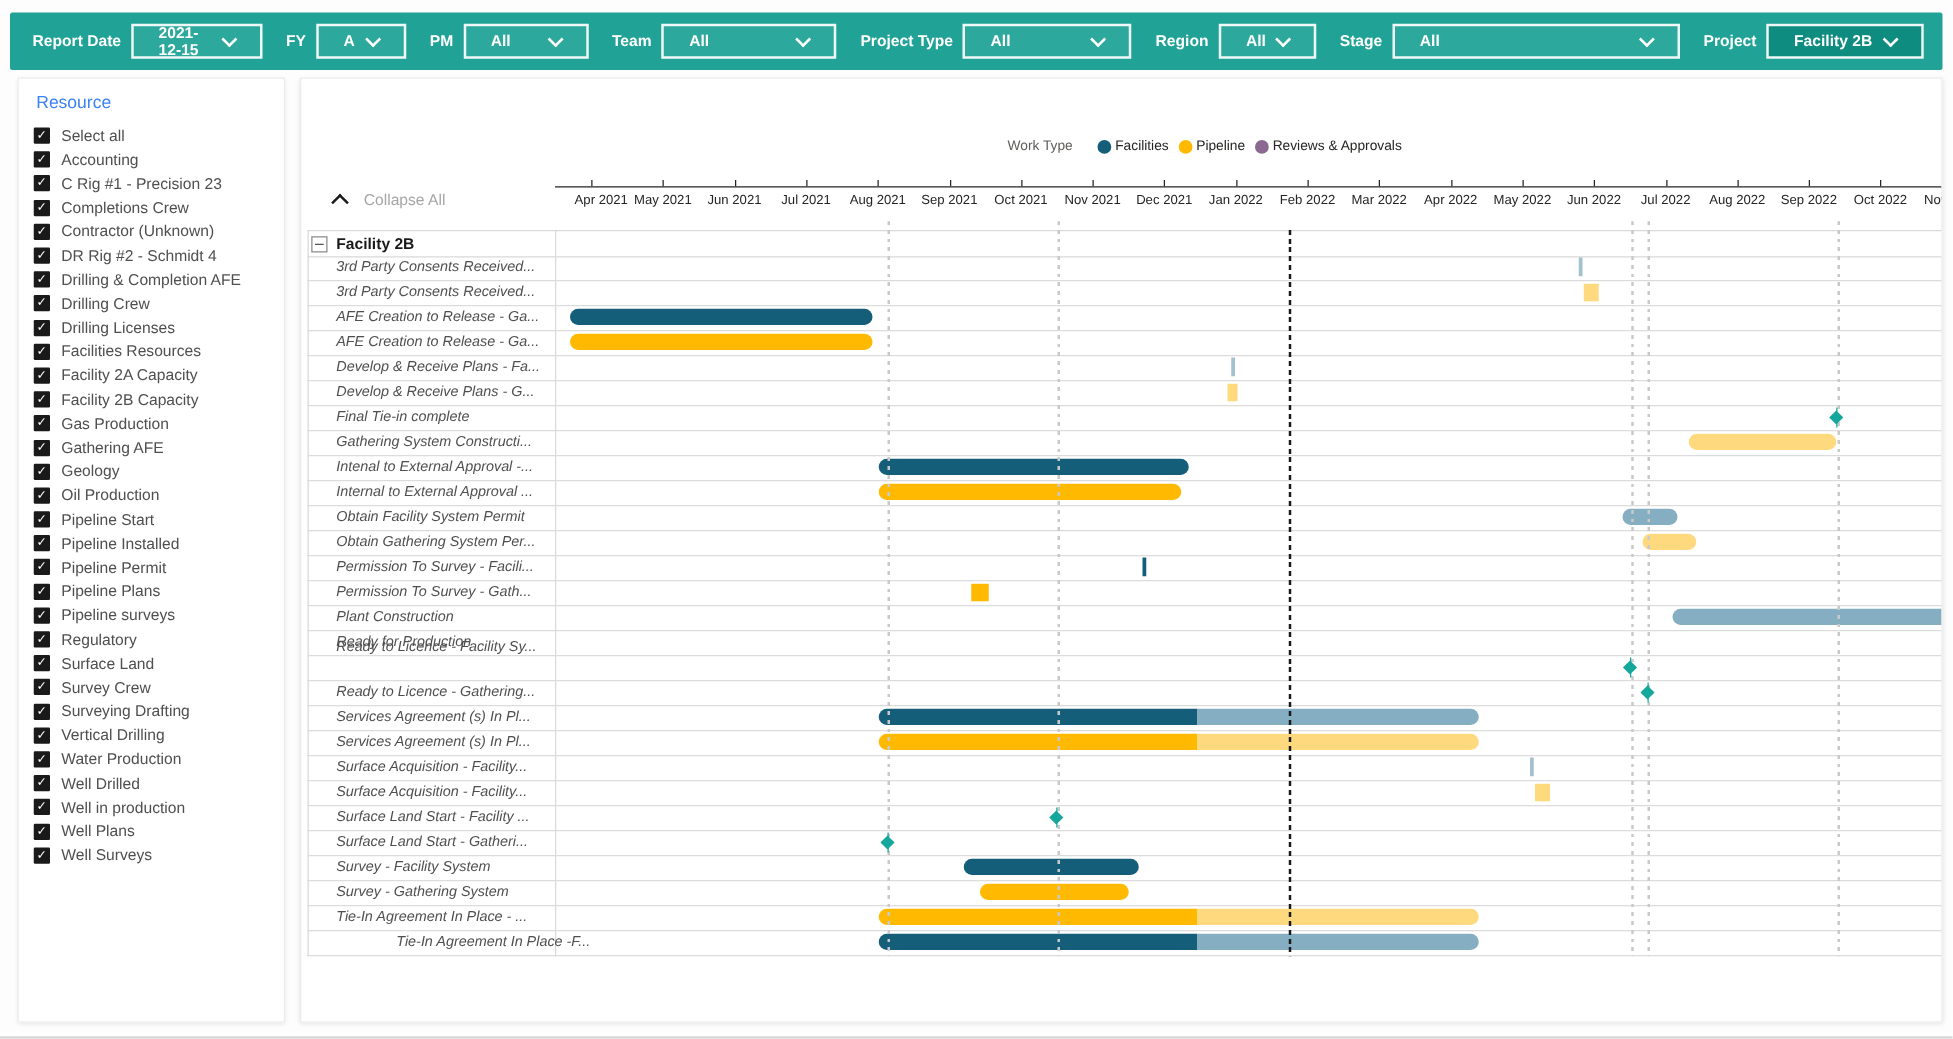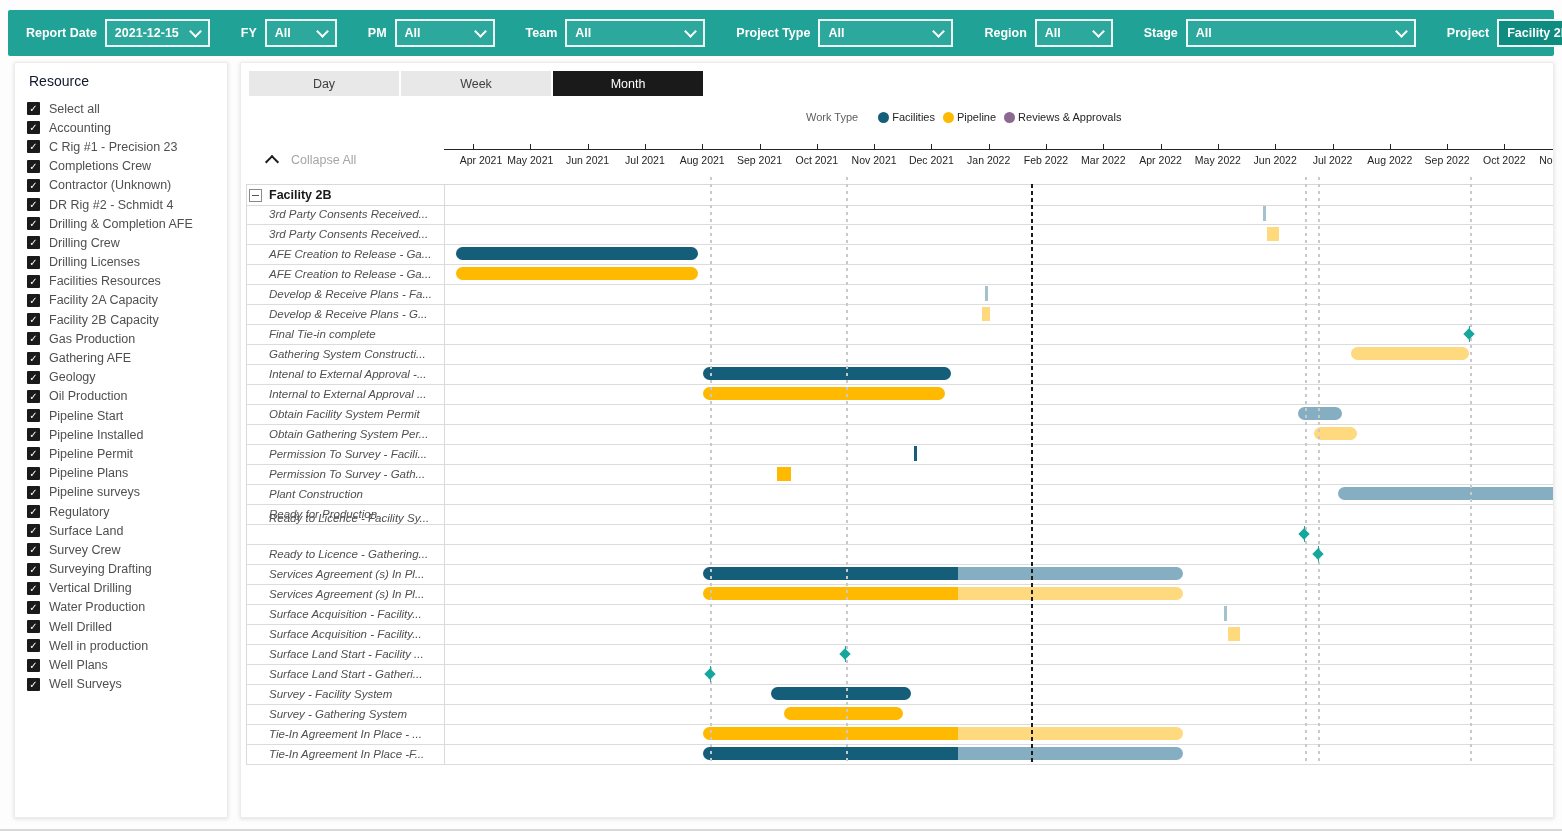--- a/index.html
+++ b/index.html
@@ -1,25 +1,25 @@
 <!DOCTYPE html>
 <html><head>
 <meta charset="utf-8">
 <style>
   html,body{margin:0;padding:0;background:#fdfdfd;}
   body{width:1562px;height:831px;position:relative;font-family:"Liberation Sans",sans-serif;overflow:hidden;border-bottom:2px solid #d8d8d8;box-sizing:border-box;}
   .topbar{position:absolute;left:8px;top:10px;width:1546px;height:46px;background:#20A396;border-radius:2px;display:flex;align-items:center;padding:0 18px;box-sizing:border-box;}
-  .filter{display:flex;align-items:center;margin-right:31px;}
+  .filter{display:flex;align-items:center;margin-right:19px;}
   .filter-label{color:#fff;font-weight:bold;font-size:12.5px;margin-right:8px;white-space:nowrap;}
-  .filter-select{height:28px;border:2px solid #eef8f6;display:flex;align-items:center;justify-content:space-between;padding:0 8px;color:#fff;font-weight:bold;font-size:12.5px;background:rgba(255,255,255,0.06);box-sizing:border-box;cursor:pointer;}
+  .filter-select{height:28px;border:2px solid #eef8f6;display:flex;align-items:center;justify-content:space-between;padding:0 20px;color:#fff;font-weight:bold;font-size:12.5px;background:rgba(255,255,255,0.06);box-sizing:border-box;cursor:pointer;}
   .filter-select.dark{background:#0E8C80;}
   .chev-down{width:7px;height:7px;border-right:2px solid #fff;border-bottom:2px solid #fff;transform:rotate(45deg);margin-top:-4px;margin-left:10px;flex:0 0 auto;}
   .card{position:absolute;background:#fff;border:1px solid #ececec;box-shadow:0 1px 4px rgba(0,0,0,.12);box-sizing:border-box;}
   .resource-card{left:14px;top:62px;width:214px;height:756px;padding:8px 0 0 12px;}
-  .res-title{font-size:14px;color:#0f172a;margin:2px 0 10px 2px;}
+  .res-title{font-size:14px;color:#3b82f6;margin:2px 0 10px 2px;}
   .res-item{display:flex;align-items:center;height:19.2px;font-size:12.5px;color:#4f4f4f;cursor:pointer;}
   .checkbox{width:13px;height:13px;background:#1a1a1a;color:#fff;font-size:10px;line-height:13px;text-align:center;margin-right:9px;border-radius:1px;flex:0 0 auto;}
   .main-card{left:240px;top:62px;width:1314px;height:756px;overflow:hidden;}
   .toggle{position:absolute;top:8px;left:8px;display:flex;gap:2px;}
   .toggle-btn{width:150px;height:25px;background:#e8e8e8;color:#404040;font-size:12.5px;display:flex;align-items:center;justify-content:center;cursor:pointer;}
   .toggle-btn.active{background:#1a1a1a;color:#fff;}
   .legend{position:absolute;top:48px;left:565px;display:flex;align-items:center;font-size:11px;white-space:nowrap;}
   .legend-title{color:#605e5c;margin-right:20px;}
   .legend-item{display:flex;align-items:center;margin-right:8px;color:#252423;}
   .legend-dot{width:11px;height:11px;border-radius:50%;margin-right:3px;flex:0 0 auto;}
@@ -232,25 +232,20 @@
         <div>Well Plans</div>
       </div>
       <div class="res-item">
         <div class="checkbox">✓</div>
         <div>Well Surveys</div>
       </div>
     </div>
 </div>
 
 <div class="card main-card" id="main-card">
-  <div class="toggle" id="view-toggle">
-      <div class="toggle-btn">Day</div>
-      <div class="toggle-btn">Week</div>
-      <div class="toggle-btn active">Month</div>
-    </div>
   <div class="legend">
     <span class="legend-title">Work Type</span>
     <span id="legend-items" style="display:flex;align-items:center;">
         <div class="legend-item">
           <div class="legend-dot" style="background: rgb(20, 94, 122);"></div>
           <div>Facilities</div>
         </div>
         <div class="legend-item">
           <div class="legend-dot" style="background: rgb(255, 185, 0);"></div>
           <div>Pipeline</div>
@@ -395,21 +390,21 @@
       <div class="task-label" style="top: 621px;">Survey - Facility System</div>
       <div class="row-line" style="top: 641px;"></div>
       <div class="bar" style="left: 530px; width: 140px; top: 624px; background: rgb(20, 94, 122);"></div>
       <div class="task-label" style="top: 641px;">Survey - Gathering System</div>
       <div class="row-line" style="top: 661px;"></div>
       <div class="bar" style="left: 543px; width: 119px; top: 644px; background: rgb(255, 185, 0);"></div>
       <div class="task-label" style="top: 661px;">Tie-In Agreement In Place - ...</div>
       <div class="row-line" style="top: 681px;"></div>
       <div class="bar segleft" style="left: 462px; width: 255px; top: 664px; background: rgb(255, 185, 0);"></div>
       <div class="bar segright" style="left: 717px; width: 225px; top: 664px; background: rgb(255, 217, 126);"></div>
-      <div class="task-label" style="top: 681px;">Tie-In Agreement In Place -F...</div>
+      <div class="task-label" style="top: 681px; margin-left: 48px;">Tie-In Agreement In Place -F...</div>
       <div class="row-line" style="top: 701px;"></div>
       <div class="bar segleft" style="left: 462px; width: 255px; top: 684px; background: rgb(20, 94, 122);"></div>
       <div class="bar segright" style="left: 717px; width: 225px; top: 684px; background: rgb(133, 174, 194);"></div>
       <div class="vline-light" style="left: 469px;"></div>
       <div class="vline-light" style="left: 605px;"></div>
       <div class="vline-light" style="left: 1064px;"></div>
       <div class="vline-light" style="left: 1077px;"></div>
       <div class="vline-light" style="left: 1229px;"></div>
       <div class="vline-bold" style="left: 790px;"></div>
     </div>

